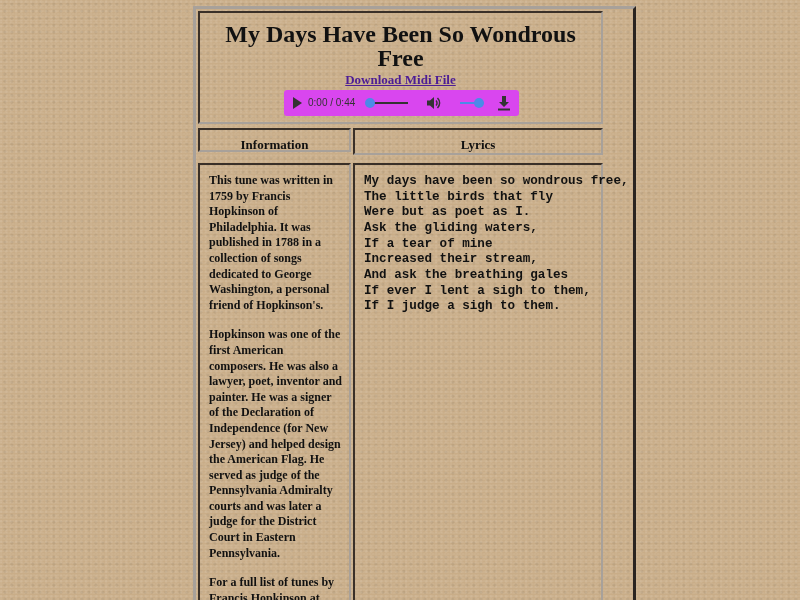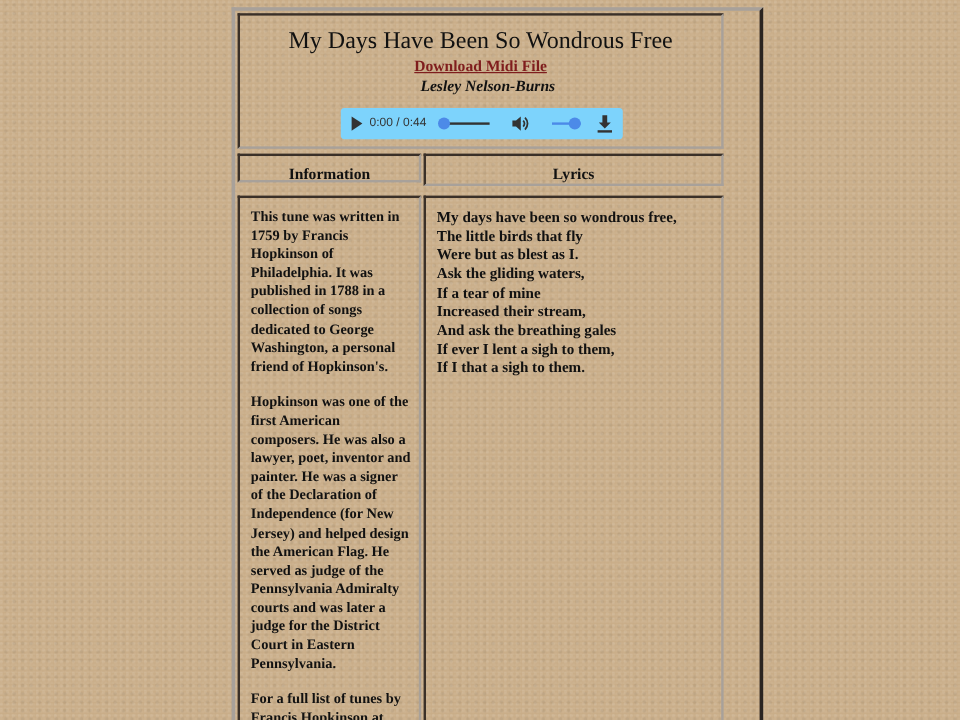--- a/index.html
+++ b/index.html
@@ -19,45 +19,45 @@
     border-top:3px solid #a8a19a; border-left:3px solid #a8a19a;
     border-right:3px solid #2a2420; border-bottom:3px solid #2a2420;
     box-sizing:border-box;
   }
   .cell {
     position:absolute; box-sizing:border-box;
     border-top:2px solid #3a3028; border-left:2px solid #3a3028;
     border-right:2px solid #a8a19a; border-bottom:2px solid #a8a19a;
   }
   .header-cell { left:2px; top:2px; width:405px; height:113px; text-align:center; }
-  .title { font-size:20px; font-weight:normal; margin-top:9px; line-height:24px; }
-  .midi-link { display:inline-block; font-size:13px; font-weight:bold; color:#7f1d1d; line-height:16px; }
+  .title { font-size:24px; font-weight:bold; margin-top:9px; line-height:24px; }
+  .midi-link { display:inline-block; font-size:13px; font-weight:bold; color:#4c1d95; line-height:16px; }
   .author { font-size:13px; font-weight:bold; font-style:italic; line-height:16px;padding-left:12px; }
   .player {
     position:absolute; left:84px; top:77px; width:235px; height:26px;
-    background:#7dd3fc; border-radius:3px;
+    background:#d946ef; border-radius:3px;
     font-family:"Liberation Sans", sans-serif; font-size:10px; color:#333;
   }
   .player .play { position:absolute; left:9px; top:7px; width:0; height:0;
     border-left:9px solid #333; border-top:6px solid transparent; border-bottom:6px solid transparent; }
   .player .time { position:absolute; left:24px; top:7px; }
   .player .prog { position:absolute; left:82px; top:12px; width:42px; height:2px; background:#333; }
   .player .prog-dot { position:absolute; left:81px; top:8px; width:10px; height:10px; border-radius:50%; background:#4c8ae8; }
   .player .vol { position:absolute; left:142px; top:6px; width:16px; height:14px; }
   .player .volbar { position:absolute; left:176px; top:12px; width:24px; height:2px; background:#4c8ae8; }
   .player .vol-dot { position:absolute; left:190px; top:8px; width:10px; height:10px; border-radius:50%; background:#4c8ae8; }
   .player .dl { position:absolute; left:213px; top:5px; width:14px; height:16px; }
   .info-h { left:2px; top:119px; width:153px; height:24px; }
   .lyr-h { left:157px; top:119px; width:250px; height:27px; }
   .colhead { font-size:13px; font-weight:bold; text-align:center; line-height:30px; }
   .info-body { left:2px; top:154px; width:153px; height:470px; }
   .lyr-body { left:157px; top:154px; width:250px; height:470px; }
   .info-body p { margin:8px 6px 14px 9px; font-size:12px; font-weight:bold; line-height:15.6px; }
   .info-body p + p { margin-top:4px; }
-  .lyr-body .lines { margin:9px 8px 0 9px; font-size:12.6px; font-weight:bold; line-height:15.65px; }
+  .lyr-body .lines { margin:9px 8px 0 9px; font-size:12.6px; font-weight:bold; line-height:15.65px;font-family:Liberation Mono, monospace; }
   .lyr-body .lines div { white-space:nowrap; }
 </style>
 </head>
 <body>
 
 <div class="outer">
   <div class="cell header-cell">
     <div class="title">My Days Have Been So Wondrous Free</div>
     <a class="midi-link" href="#">Download Midi File </a>
     <div class="author">Lesley Nelson-Burns</div>
@@ -91,22 +91,22 @@
   <div class="cell info-body">
     <p>This tune was written in 1759 by Francis Hopkinson of Philadelphia. It was published in 1788 in a collection of songs dedicated to George Washington, a personal friend of Hopkinson's.</p>
     <p>Hopkinson was one of the first American composers. He was also a lawyer, poet, inventor and painter. He was a signer of the Declaration of Independence (for New Jersey) and helped design the American Flag. He served as judge of the Pennsylvania Admiralty courts and was later a judge for the District Court in Eastern Pennsylvania.</p>
     <p>For a full list of tunes by Francis Hopkinson at</p>
   </div>
 
   <div class="cell lyr-body">
     <div class="lines">
       <div>My days have been so wondrous free,</div>
       <div>The little birds that fly</div>
-      <div>Were but as blest as I.</div>
+      <div>Were but as poet as I.</div>
       <div>Ask the gliding waters,</div>
       <div>If a tear of mine</div>
       <div>Increased their stream,</div>
       <div>And ask the breathing gales</div>
       <div>If ever I lent a sigh to them,</div>
-      <div>If I that a sigh to them.</div>
+      <div>If I judge a sigh to them.</div>
     </div>
   </div>
 </div>
 
 </body></html>

